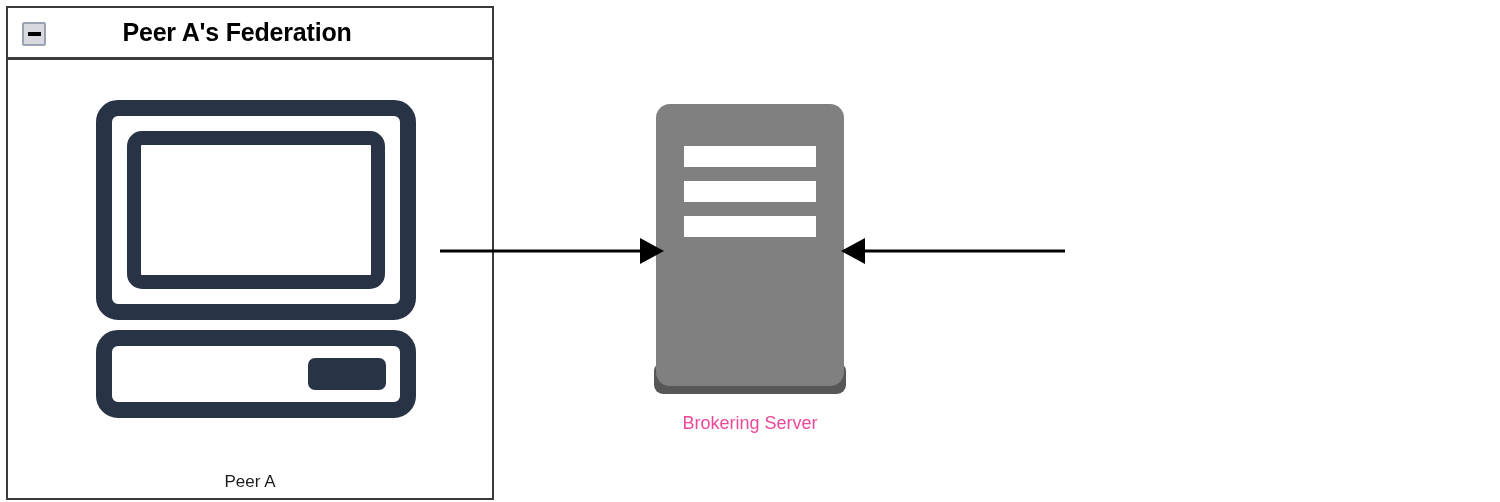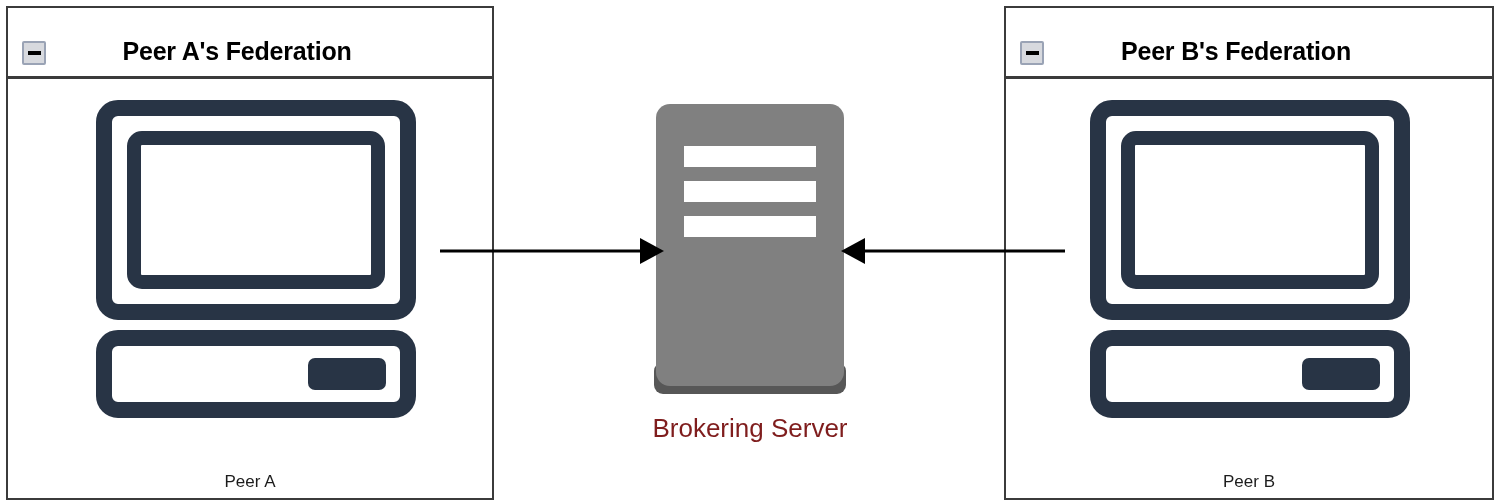--- a/index.html
+++ b/index.html
@@ -9,21 +9,21 @@
   .stage{position:absolute;inset:0;}
 
   
   .panel{position:absolute;top:6px;height:494px;background:#ffffff;
          border:2px solid #3b3b3b;box-sizing:border-box;}
   #panel-a{left:6px;width:488px;}
   #panel-b{left:1004px;width:490px;}
 
   .panel-header{position:absolute;left:0;top:0;right:0;height:52px;
                 border-bottom:3px solid #3b3b3b;box-sizing:border-box;
-                display:flex;align-items:center;margin-top:19px;}
+                display:flex;align-items:center;}
   .panel-title{flex:1;text-align:center;font-size:25px;font-weight:bold;
                color:#000000;letter-spacing:-0.2px;margin-right:26px;}
 
   
   .collapse-box{position:absolute;left:14px;top:14px;width:24px;height:24px;
                 box-sizing:border-box;border:2px solid #9aa3b5;
                 background:#d7d9de;border-radius:2px;
                 display:flex;align-items:center;justify-content:center;}
   .collapse-box::after{content:"";display:block;width:13px;height:4px;
                        background:#000000;}
@@ -34,21 +34,21 @@
               font-size:17px;color:#1c1c1c;}
 
   
   .computer{position:absolute;}
   #computer-a{left:88px;top:40px;}
   #computer-b{left:84px;top:40px;}
 
   
   .server-group{position:absolute;left:650px;top:100px;width:200px;}
   .server-label{position:absolute;left:-80px;top:313px;width:360px;
-                text-align:center;font-size:26px;color:#7f1d1d;}
+                text-align:center;font-size:18px;color:#ec4899;}
 
   
   .arrow{position:absolute;}
   #arrow-a{left:440px;top:236px;}
   #arrow-b{left:840px;top:236px;}
 </style>
 </head>
 <body>
 
 <div class="stage">
@@ -70,39 +70,20 @@
           <rect x="8" y="238" width="304" height="72" rx="14" ry="14" fill="none" stroke="#283445" stroke-width="16"></rect>
 
           <rect x="212" y="258" width="78" height="32" rx="7" ry="7" fill="#283445"></rect>
         </svg>
       </div>
 
       <div class="peer-label">Peer A</div>
     </div>
   </div>
 
-  <div class="panel" id="panel-b">
-    <div class="panel-header">
-      <div class="collapse-box"></div>
-      <div class="panel-title">Peer B's Federation</div>
-    </div>
-    <div class="panel-body">
-
-      <div class="computer" id="computer-b">
-        <svg width="320" height="320" viewBox="0 0 320 320" aria-hidden="true">
-          <rect x="8" y="8" width="304" height="204" rx="14" ry="14" fill="none" stroke="#283445" stroke-width="16"></rect>
-          <rect x="38" y="38" width="244" height="144" rx="8" ry="8" fill="none" stroke="#283445" stroke-width="14"></rect>
-          <rect x="8" y="238" width="304" height="72" rx="14" ry="14" fill="none" stroke="#283445" stroke-width="16"></rect>
-          <rect x="212" y="258" width="78" height="32" rx="7" ry="7" fill="#283445"></rect>
-        </svg>
-      </div>
-
-      <div class="peer-label">Peer B</div>
-    </div>
-  </div>
 
   <div class="server-group">
     <svg width="200" height="300" viewBox="0 0 200 300" aria-hidden="true">
 
       <rect x="4" y="262" width="192" height="32" rx="9" ry="9" fill="#575757"></rect>
 
       <rect x="6" y="4" width="188" height="282" rx="14" ry="14" fill="#808080"></rect>
 
       <rect x="34" y="46" width="132" height="21" fill="#ffffff"></rect>
       <rect x="34" y="81" width="132" height="21" fill="#ffffff"></rect>

